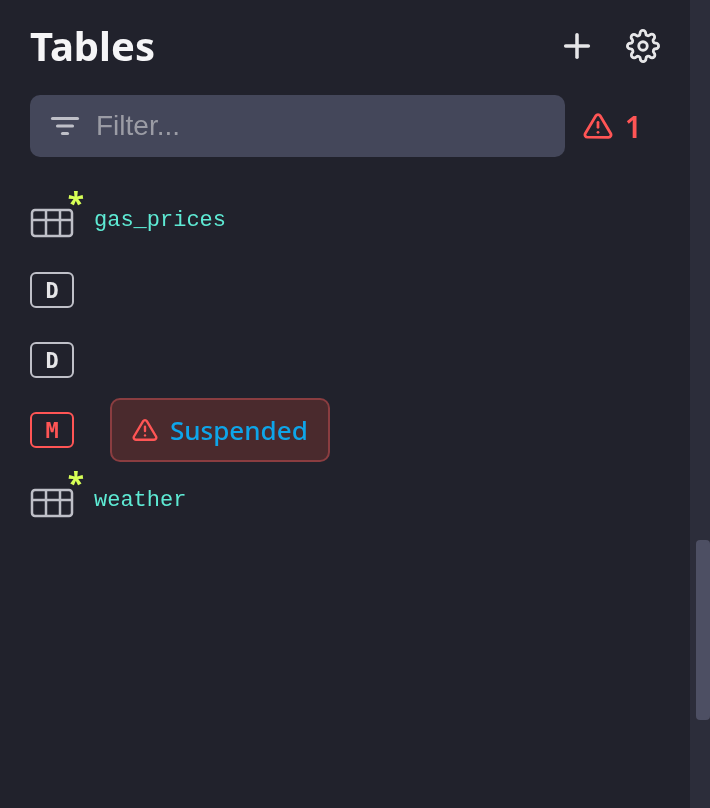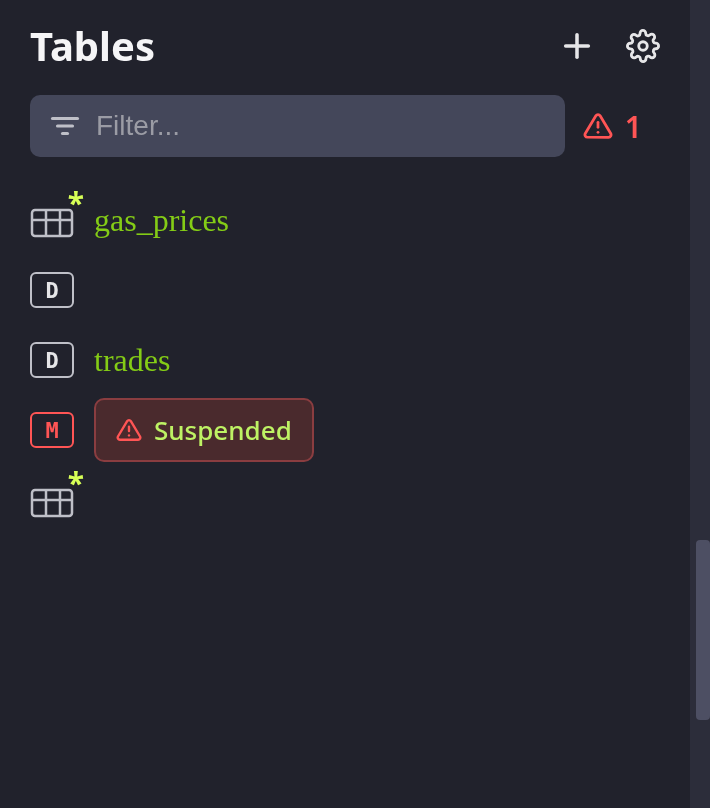--- a/index.html
+++ b/index.html
@@ -115,36 +115,37 @@
     .asterisk {
       position: absolute;
       top: -14px;
       right: -10px;
       color: #d7ff57;
       font-size: 30px;
       font-weight: bold;
       line-height: 1;
     }
     .table-name {
-      color: #84cc16;
-      font-family: Liberation Serif, serif;
-      font-size: 32px;
+      color: #5eead4;
+      font-family: Liberation Mono, monospace;
+      font-size: 22px;
       flex: 1;
     }
     .status-badge {
       background: #4a2a2d;
       border: 2px solid #8a3d40;
       border-radius: 10px;
       padding: 12px 20px;
       display: flex;
       align-items: center;
       gap: 12px;
-      color: #bef264;
+      color: #0ea5e9;
       font-size: 26px;
       font-weight: 500;
+      margin-left: 16px;
     }
     .right-strip {
       width: 20px;
       height: 100%;
       background: #2c2d3a;
       position: relative;
     }
     .scroll-thumb {
       position: absolute;
       right: 0;
@@ -217,21 +218,20 @@
     <div class="table-row">
       <div class="table-icon">
         <div class="badge-box badge-d">D</div>
       </div>
     </div>
 
     <div class="table-row">
       <div class="table-icon">
         <div class="badge-box badge-d">D</div>
       </div>
-      <span class="table-name">trades</span>
     </div>
 
     <div class="table-row">
       <div class="table-icon">
         <div class="badge-box badge-m">M</div>
       </div>
       <div class="status-badge">
         <svg width="26" height="26" viewBox="0 0 24 24" fill="none" stroke="#ff5555" stroke-width="2.2" stroke-linecap="round" stroke-linejoin="round">
             <path d="M10.29 3.86 1.82 18a2 2 0 0 0 1.71 3h16.94a2 2 0 0 0 1.71-3L13.71 3.86a2 2 0 0 0-3.42 0z"></path>
             <line x1="12" y1="9" x2="12" y2="13"></line>
@@ -244,20 +244,21 @@
     <div class="table-row">
       <div class="table-icon">
         <svg width="44" height="36" viewBox="0 0 44 36" fill="none" stroke="#bfc0c8" stroke-width="2.5">
             <rect x="2" y="8" width="40" height="26" rx="3"></rect>
             <line x1="2" y1="18" x2="42" y2="18"></line>
             <line x1="16" y1="8" x2="16" y2="34"></line>
             <line x1="30" y1="8" x2="30" y2="34"></line>
           </svg>
         <span class="asterisk">*</span>
       </div>
+      <span class="table-name">weather</span>
     </div>
 
   </div>
 </div>
 
 <div class="right-strip">
   <div class="scroll-thumb"></div>
 </div>
 
 </body></html>

